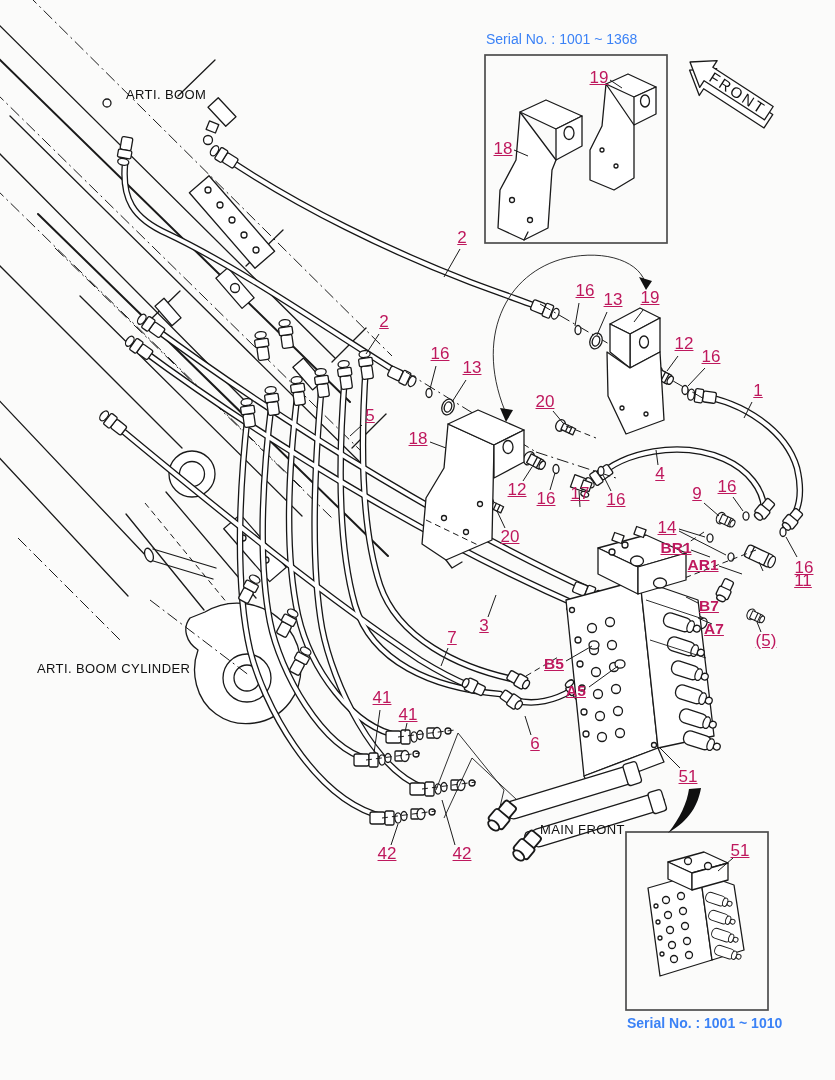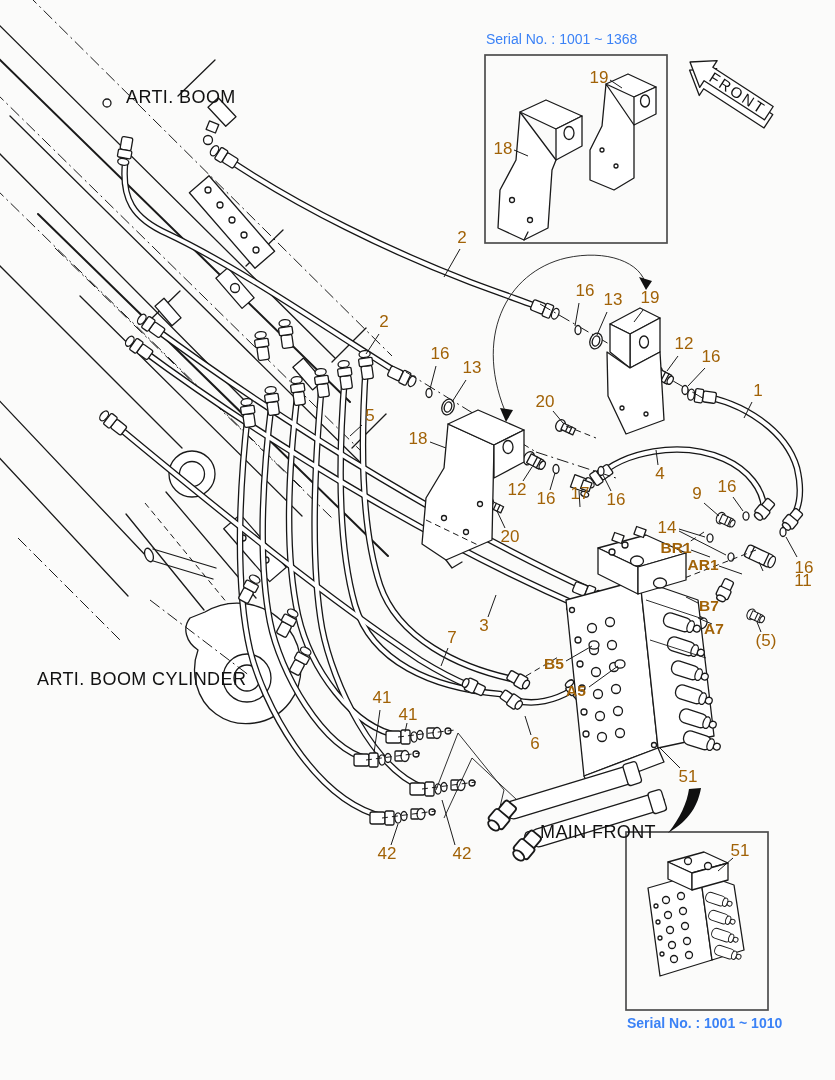--- a/index.html
+++ b/index.html
@@ -13,23 +13,23 @@
   .dd{stroke:#1a1a1a;stroke-width:1;fill:none;stroke-dasharray:12 4 2 4;}
   .ds{stroke:#1a1a1a;stroke-width:1;fill:none;stroke-dasharray:6 4;}
   .wf{fill:#ffffff;stroke:#1a1a1a;stroke-width:1.3;stroke-linejoin:round;}
   .hoseB{stroke:#161616;stroke-width:6.6;fill:none;stroke-linecap:round;}
   .hoseW{stroke:#ffffff;stroke-width:4;fill:none;stroke-linecap:round;}
   .ld{stroke:#1c1c1c;stroke-width:1;fill:none;}
   .box{fill:none;stroke:#4d4d4d;stroke-width:1.7;}
   .blk{fill:#101010;stroke:none;}
   .ftxt{font-family:"Liberation Sans",sans-serif;font-size:15px;letter-spacing:2.5px;fill:#111;}
   
-  .lbl{position:absolute;color:#111;font-size:18px;letter-spacing:.4px;white-space:nowrap;}
+  .lbl{position:absolute;color:#111;font-size:13px;letter-spacing:.4px;white-space:nowrap;}
   .cap{position:absolute;color:#3b82f6;font-size:14px;white-space:nowrap;}
-  .co{position:absolute;transform:translate(-50%,-50%);color:#a16207;font-size:17px;white-space:nowrap;}
+  .co{position:absolute;transform:translate(-50%,-50%);color:#be185d;font-size:17px;white-space:nowrap;text-decoration:underline;}
   .co.b{font-weight:bold;font-size:15.5px;}
 </style>
 </head>
 <body>
 
 <div class="stage">
 
 <svg width="835" height="1080" viewBox="0 0 835 1080">
   <defs>
     <g id="fer">
@@ -447,21 +447,21 @@
     <line x1="391" y1="845" x2="398" y2="824" class="ld"></line>
     <line x1="455" y1="845" x2="442" y2="800" class="ld"></line>
     <line x1="680" y1="768" x2="660" y2="748" class="ld"></line>
     <line x1="514" y1="150" x2="528" y2="156" class="ld"></line>
     <line x1="610" y1="80" x2="622" y2="88" class="ld"></line>
     <line x1="733" y1="858" x2="718" y2="871" class="ld"></line>
   </g>
 </svg>
 
 <div class="lbl" style="left:126px;top:87px;">ARTI. BOOM</div>
-<div class="lbl" style="left:37px;top:661px;margin-top:8px;">ARTI. BOOM CYLINDER</div>
+<div class="lbl" style="left:37px;top:661px;">ARTI. BOOM CYLINDER</div>
 <div class="lbl" style="left:540px;top:822px;">MAIN FRONT</div>
 <div class="cap" style="left:486px;top:31px;">Serial No. : 1001 ~ 1368</div>
 <div class="cap" style="left:627px;top:1015px;font-weight:bold;">Serial No. : 1001 ~ 1010</div>
 <div id="callout-layer">
       <span class="co" style="left: 462px; top: 238px;">2</span>
       <span class="co" style="left: 585px; top: 291px;">16</span>
       <span class="co" style="left: 613px; top: 300px;">13</span>
       <span class="co" style="left: 650px; top: 298px;">19</span>
       <span class="co" style="left: 384px; top: 322px;">2</span>
       <span class="co" style="left: 440px; top: 354px;">16</span>

